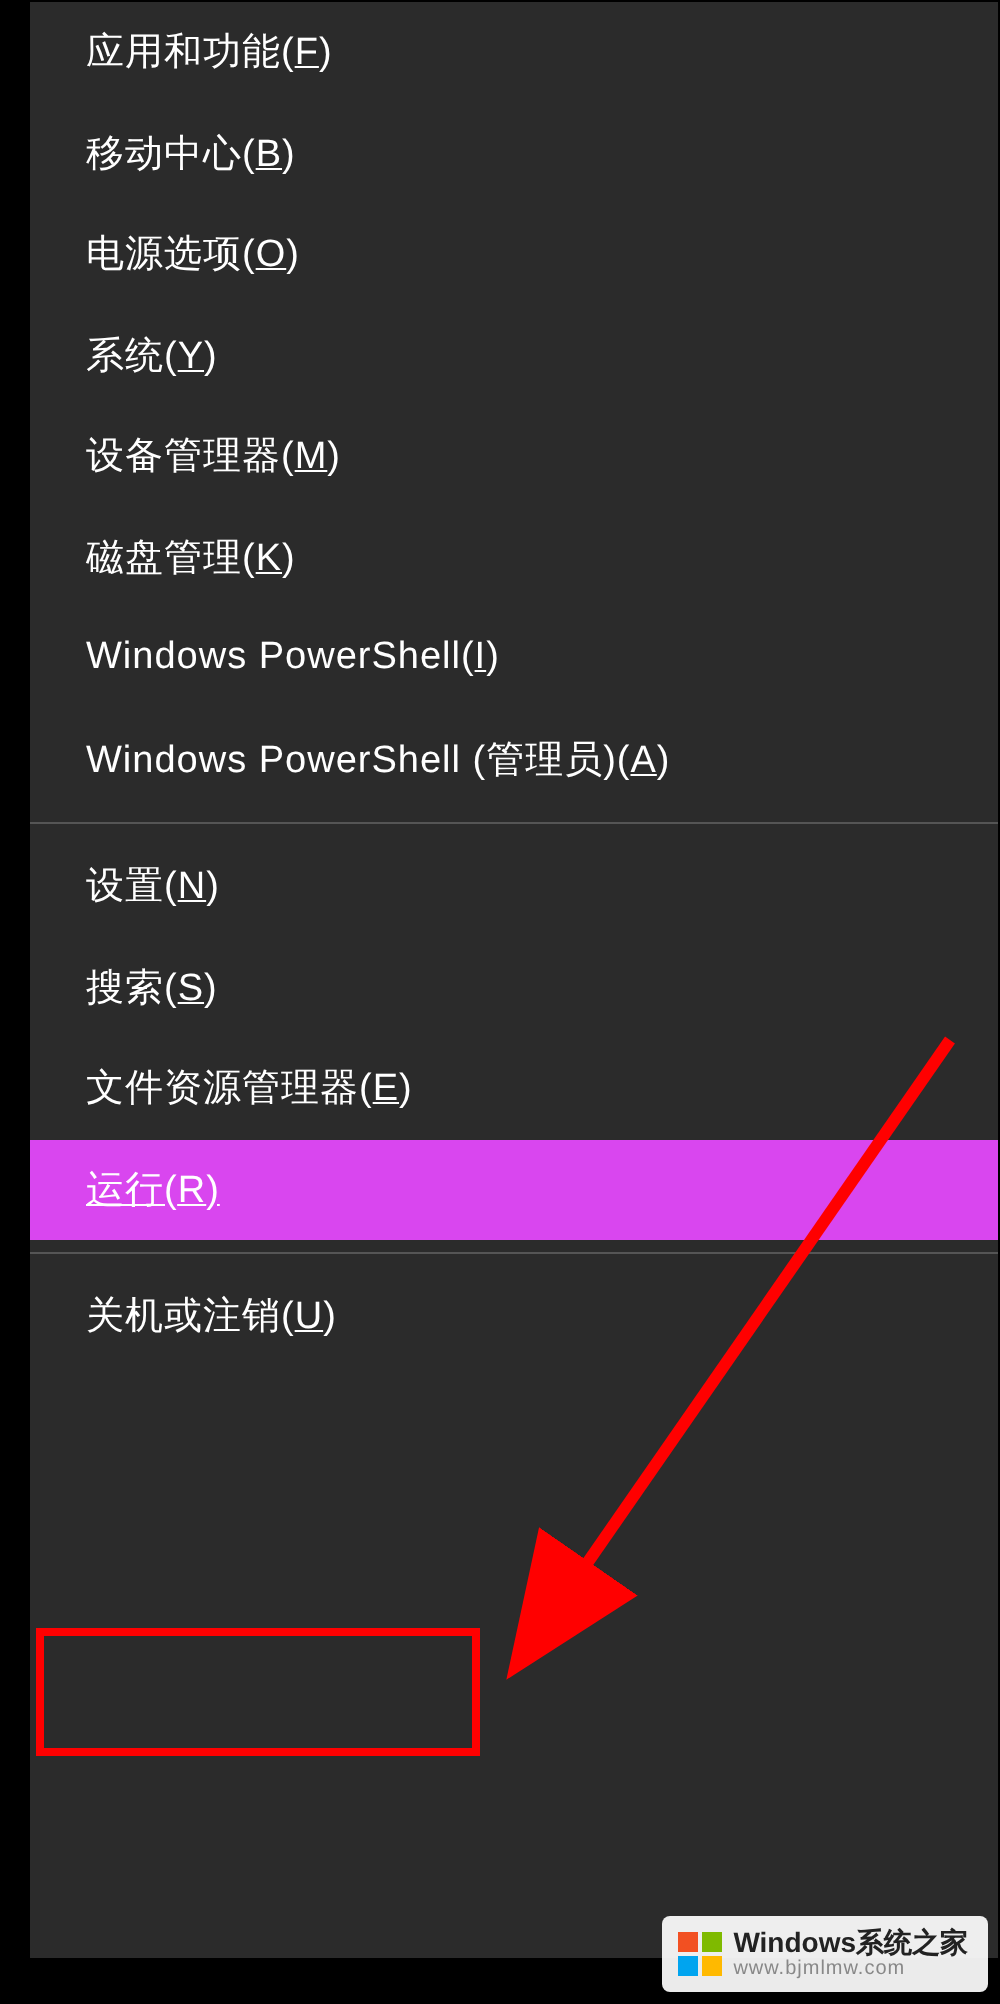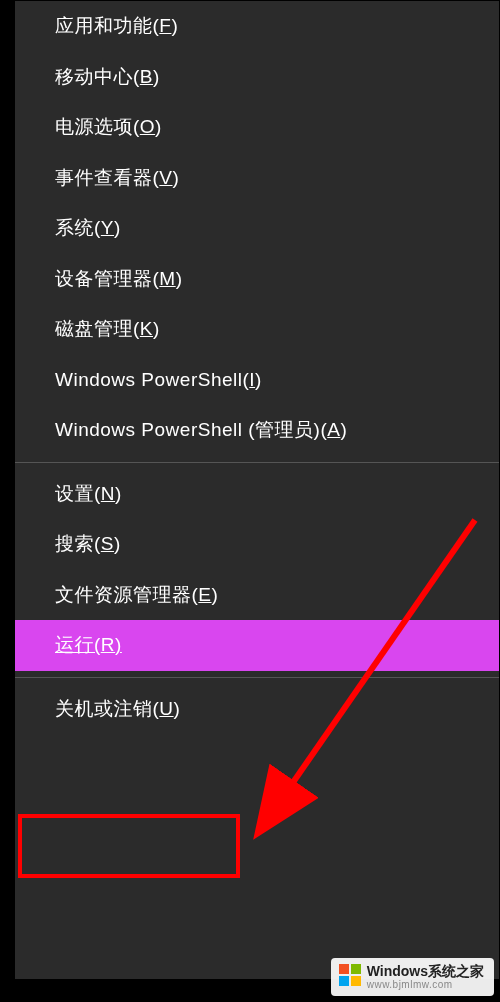--- a/index.html
+++ b/index.html
@@ -20,21 +20,21 @@
       left: 14px;
       top: 0;
       width: 486px;
       height: 980px;
       background: #2b2b2b;
       border: 1px solid #000;
     }
     .menu-item {
       display: flex;
       align-items: center;
-      padding: 0 40px;
+      padding: 0 28px;
       height: 50.5px;
       color: #ffffff;
       font-size: 19px;
       font-weight: 400;
       cursor: pointer;
       letter-spacing: 0.5px;
     }
     .menu-item.highlighted {
       background: #d946ef;
       text-decoration: underline;
@@ -63,20 +63,21 @@
       z-index: 10;
     }
     .watermark {
       position: absolute;
       bottom: 6px;
       right: 6px;
       background: rgba(255,255,255,0.92);
       padding: 6px 10px 6px 8px;
       border-radius: 4px;
       display: flex;
+      align-items: center;
       gap: 6px;
       font-size: 14px;
       color: #333;
       z-index: 20;
     }
     .watermark .win-icon {
       width: 22px;
       height: 22px;
       display: inline-flex;
       flex-wrap: wrap;
@@ -99,23 +100,20 @@
 
 <div class="menu-container" id="menu-root">
     <div class="menu-item">
       <span>应用和功能(<span class="accelerator">F</span>)</span>
     </div>
     <div class="menu-item">
       <span>移动中心(<span class="accelerator">B</span>)</span>
     </div>
     <div class="menu-item">
       <span>电源选项(<span class="accelerator">O</span>)</span>
-    </div>
-    <div class="menu-item">
-      <span>事件查看器(<span class="accelerator">V</span>)</span>
     </div>
     <div class="menu-item">
       <span>系统(<span class="accelerator">Y</span>)</span>
     </div>
     <div class="menu-item">
       <span>设备管理器(<span class="accelerator">M</span>)</span>
     </div>
     <div class="menu-item">
       <span>磁盘管理(<span class="accelerator">K</span>)</span>
     </div>

